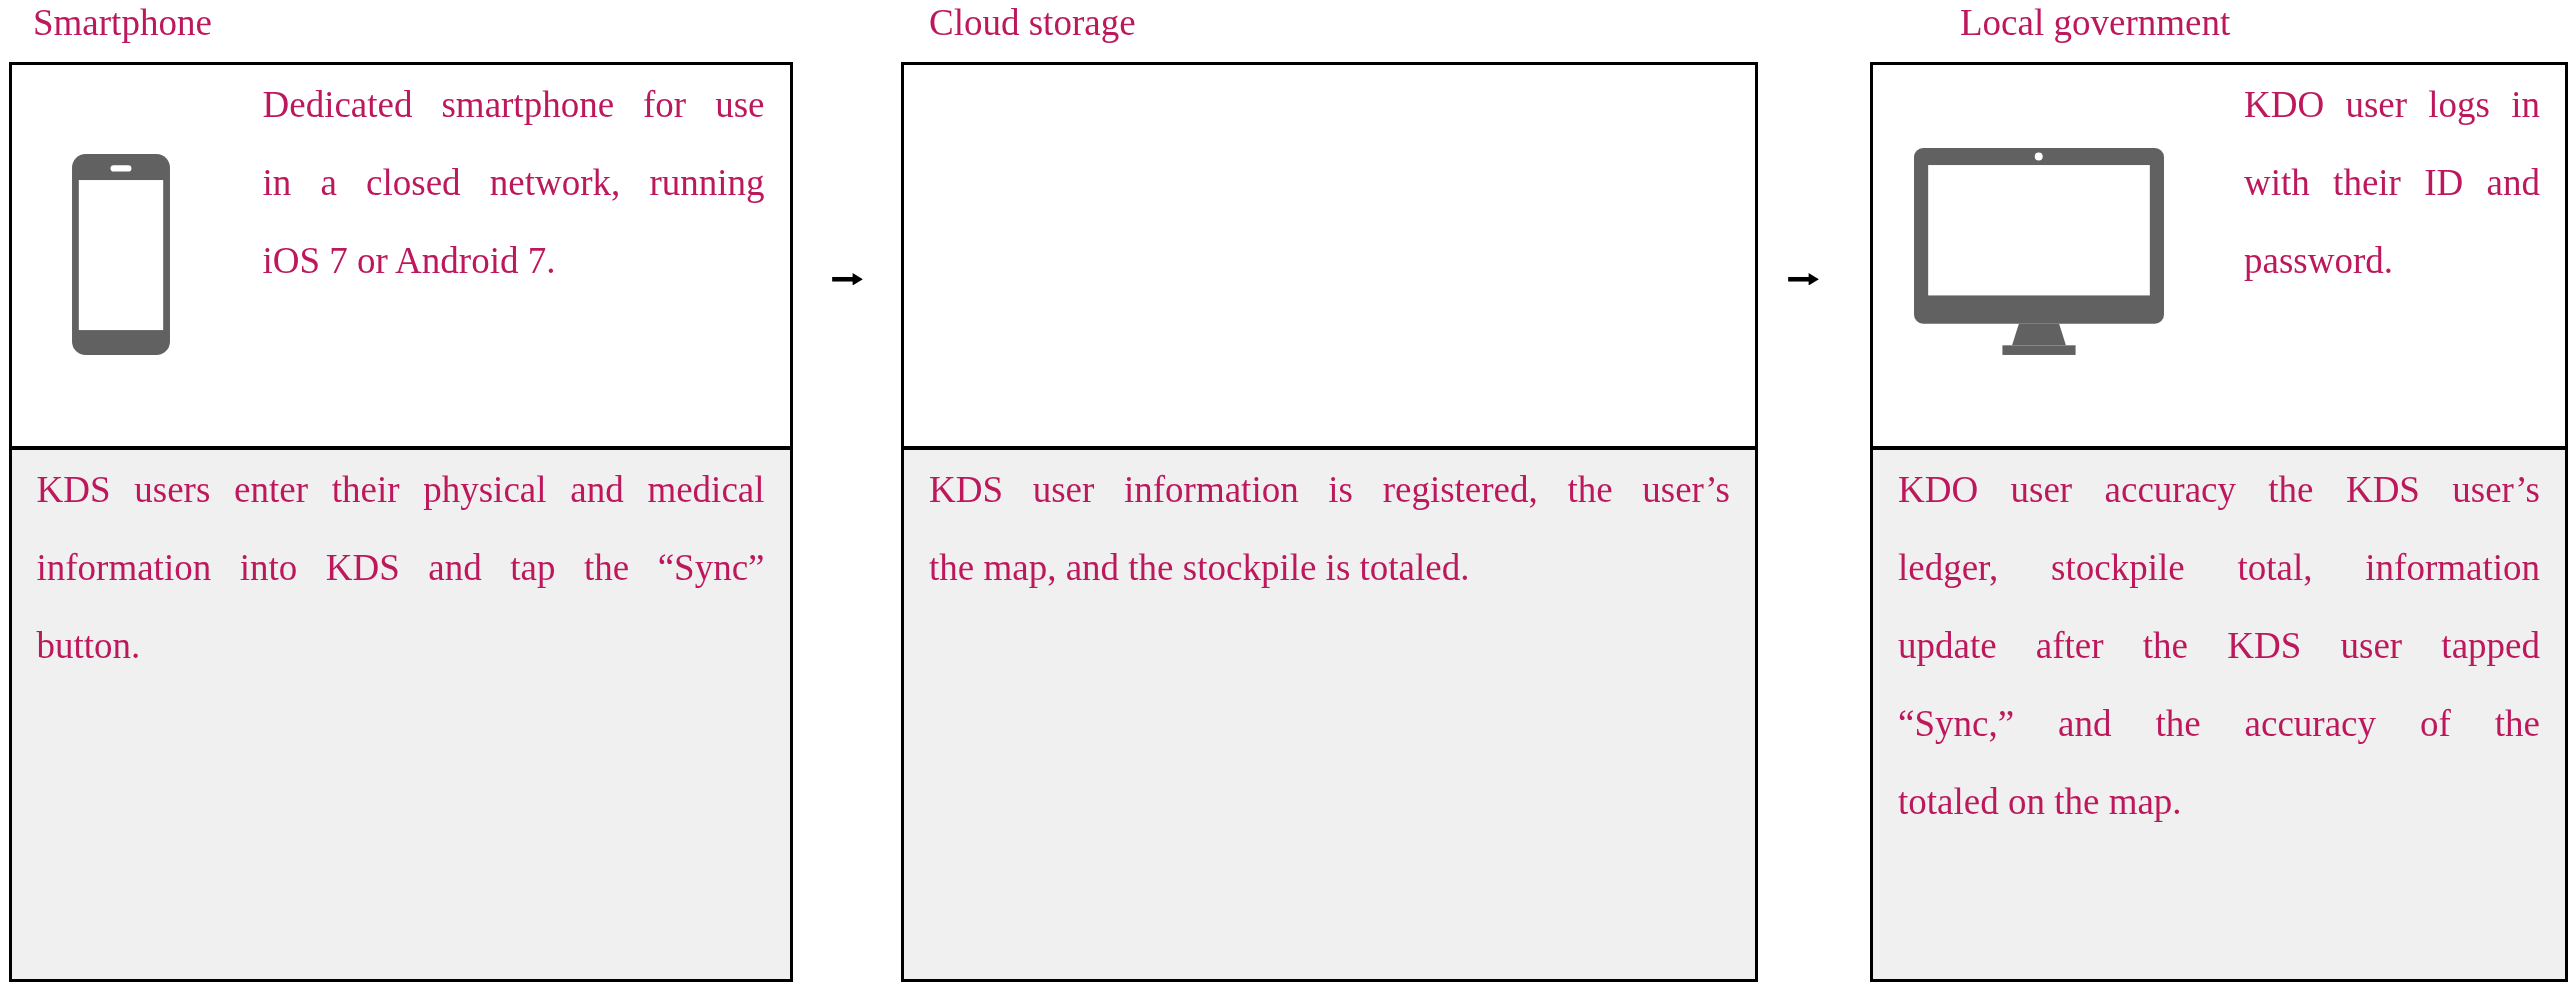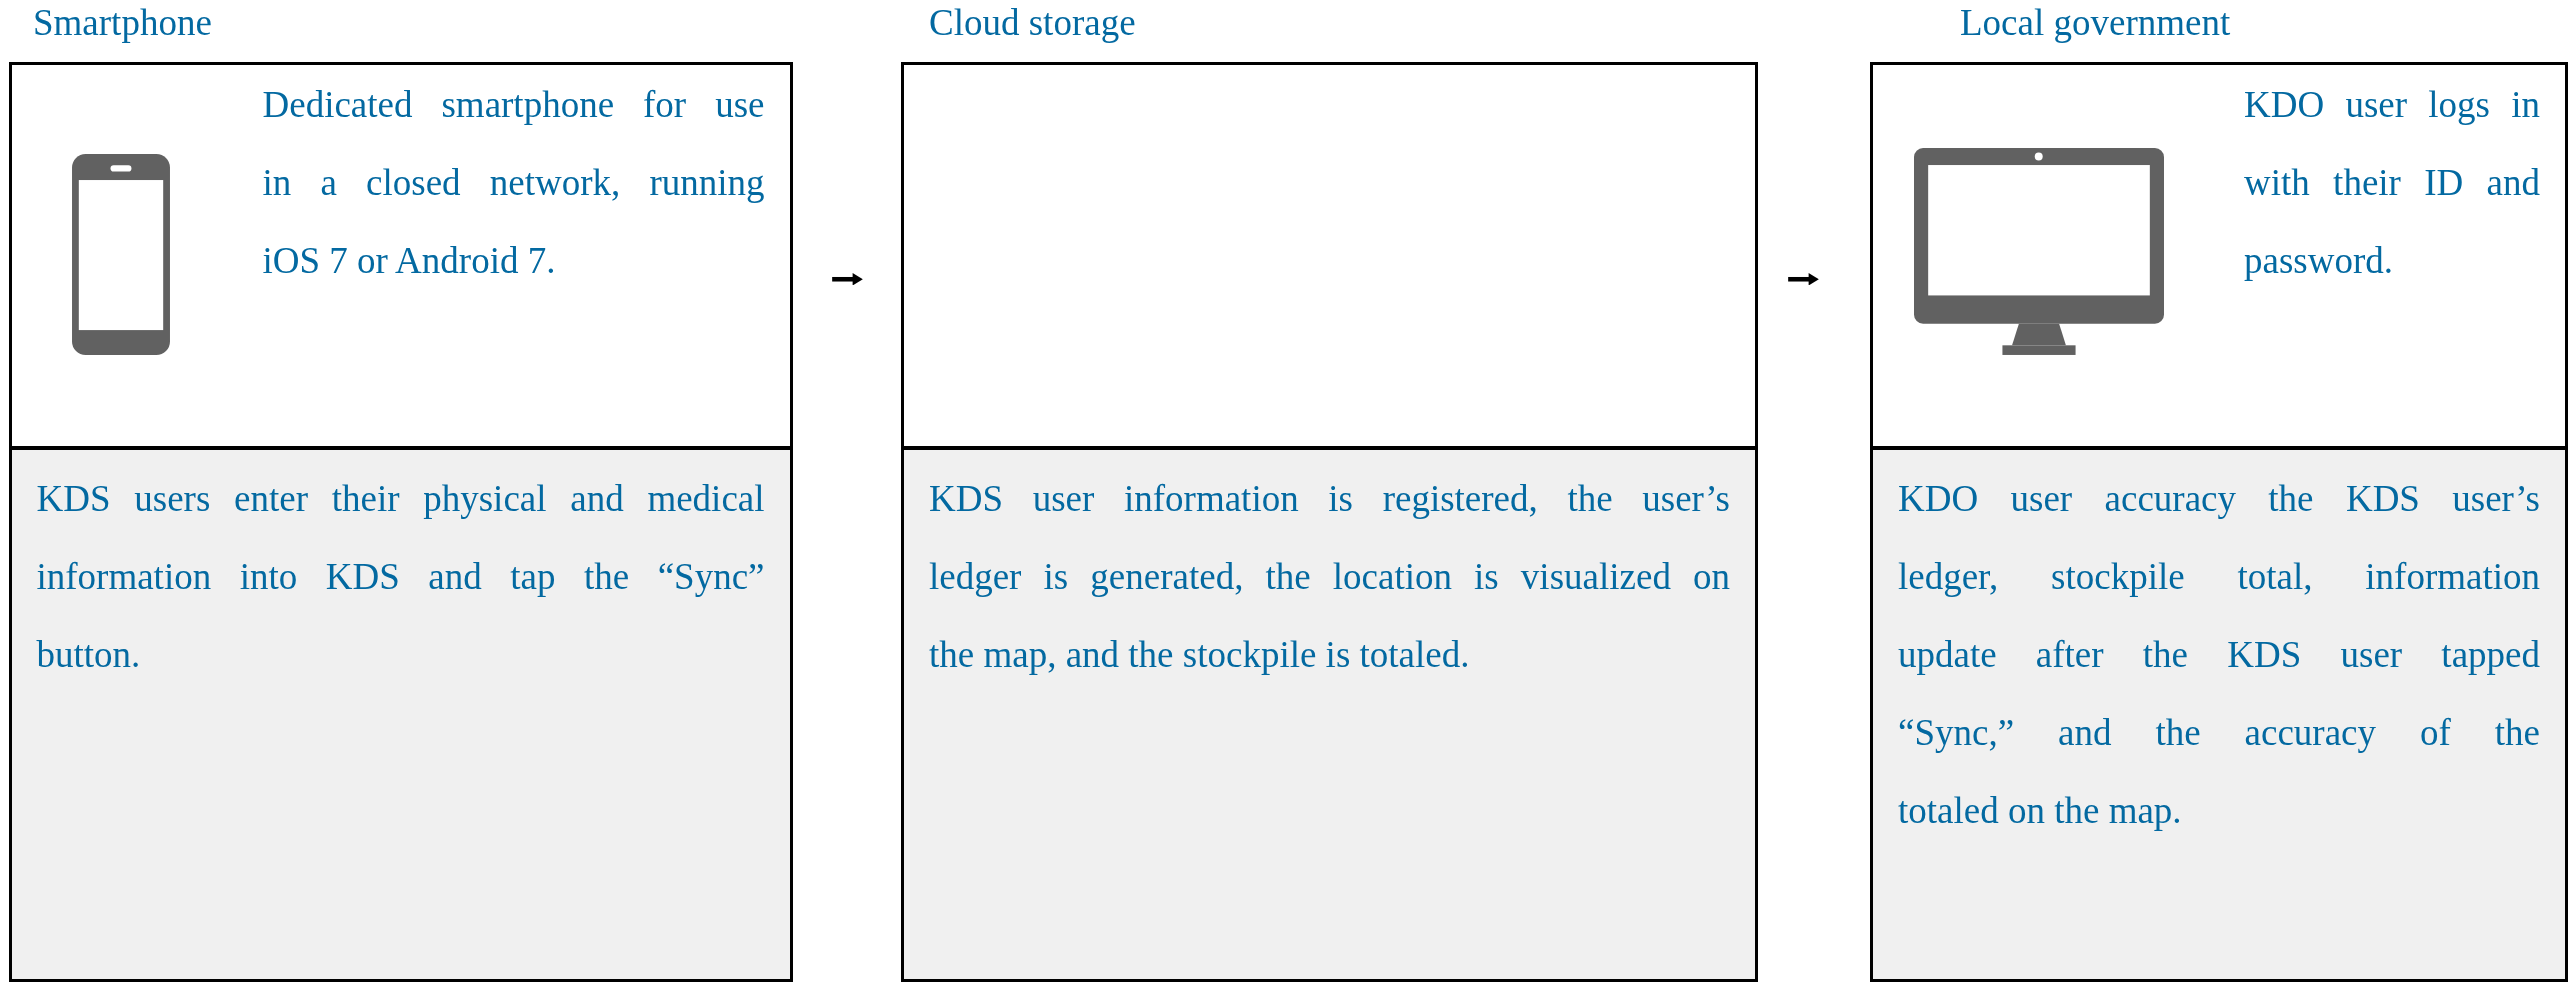--- a/index.html
+++ b/index.html
@@ -1,38 +1,38 @@
 <!DOCTYPE html>
 <html style="font-size:9px"><head>
 <meta charset="utf-8">
 <style>
   html,body { margin:0; padding:0; background:#ffffff; }
   #canvas {
     position:relative; width:2576px; height:991px; background:#ffffff;
     font-family:"Liberation Serif","DejaVu Serif",serif;
-    font-size:37px; color:#0369a1; overflow:hidden;
+    font-size:37px; color:#be185d; overflow:hidden;
   }
   .col-title { position:absolute; top:0; line-height:45px; white-space:nowrap; }
   #title-1 { left:33px; }
   #title-2 { left:929px; }
   #title-3 { left:1960px; }
 
   .box {
     position:absolute; top:62px; height:920px; box-sizing:border-box;
     border:3.4px solid #000000; background:#ffffff;
   }
   #box-1 { left:8.5px;   width:784px; }
   #box-2 { left:901px; width:857px; }
   #box-3 { left:1870px; width:698px; }
 
   .box-top { position:relative; height:381px; background:#ffffff; }
   .box-bottom {
     position:absolute; left:0; right:0; top:381px; bottom:0;
     background:#f0f0f0; border-top:4.5px solid #000000;
-    box-sizing:border-box; padding:10px 25px 0 25px;
+    box-sizing:border-box; padding:1px 25px 0 25px;
   }
 
   .icon { position:absolute; display:block; }
   #phone-icon   { left:60px; top:89px; }
   #cloud-icon   { left:45px;  top:105px; }
   #monitor-icon { left:41px;  top:83px; }
 
   .top-text { position:absolute; top:1.1px; right:25px; }
   #box-1 .top-text { width:502px; }
   #box-2 .top-text { width:425px; }
@@ -79,21 +79,20 @@
   <span class="arrow" id="arrow-1">
     <svg width="31" height="12.5" viewBox="0 0 54 22" xmlns="http://www.w3.org/2000/svg">
       <rect x="0" y="7" width="38" height="8" fill="#000000"></rect>
       <polygon points="36,0 54,11 36,22" fill="#000000"></polygon>
     </svg>
   </span>
 
   <div class="box" id="box-2">
     <div class="box-bottom">
       <div class="line just">KDS user information is registered, the user’s</div>
-      <div class="line just">ledger is generated, the location is visualized on</div>
       <div class="line last">the map, and the stockpile is totaled.</div>
     </div>
   </div>
 
   <span class="arrow" id="arrow-2">
     <svg width="31" height="12.5" viewBox="0 0 54 22" xmlns="http://www.w3.org/2000/svg">
       <rect x="0" y="7" width="38" height="8" fill="#000000"></rect>
       <polygon points="36,0 54,11 36,22" fill="#000000"></polygon>
     </svg>
   </span>

